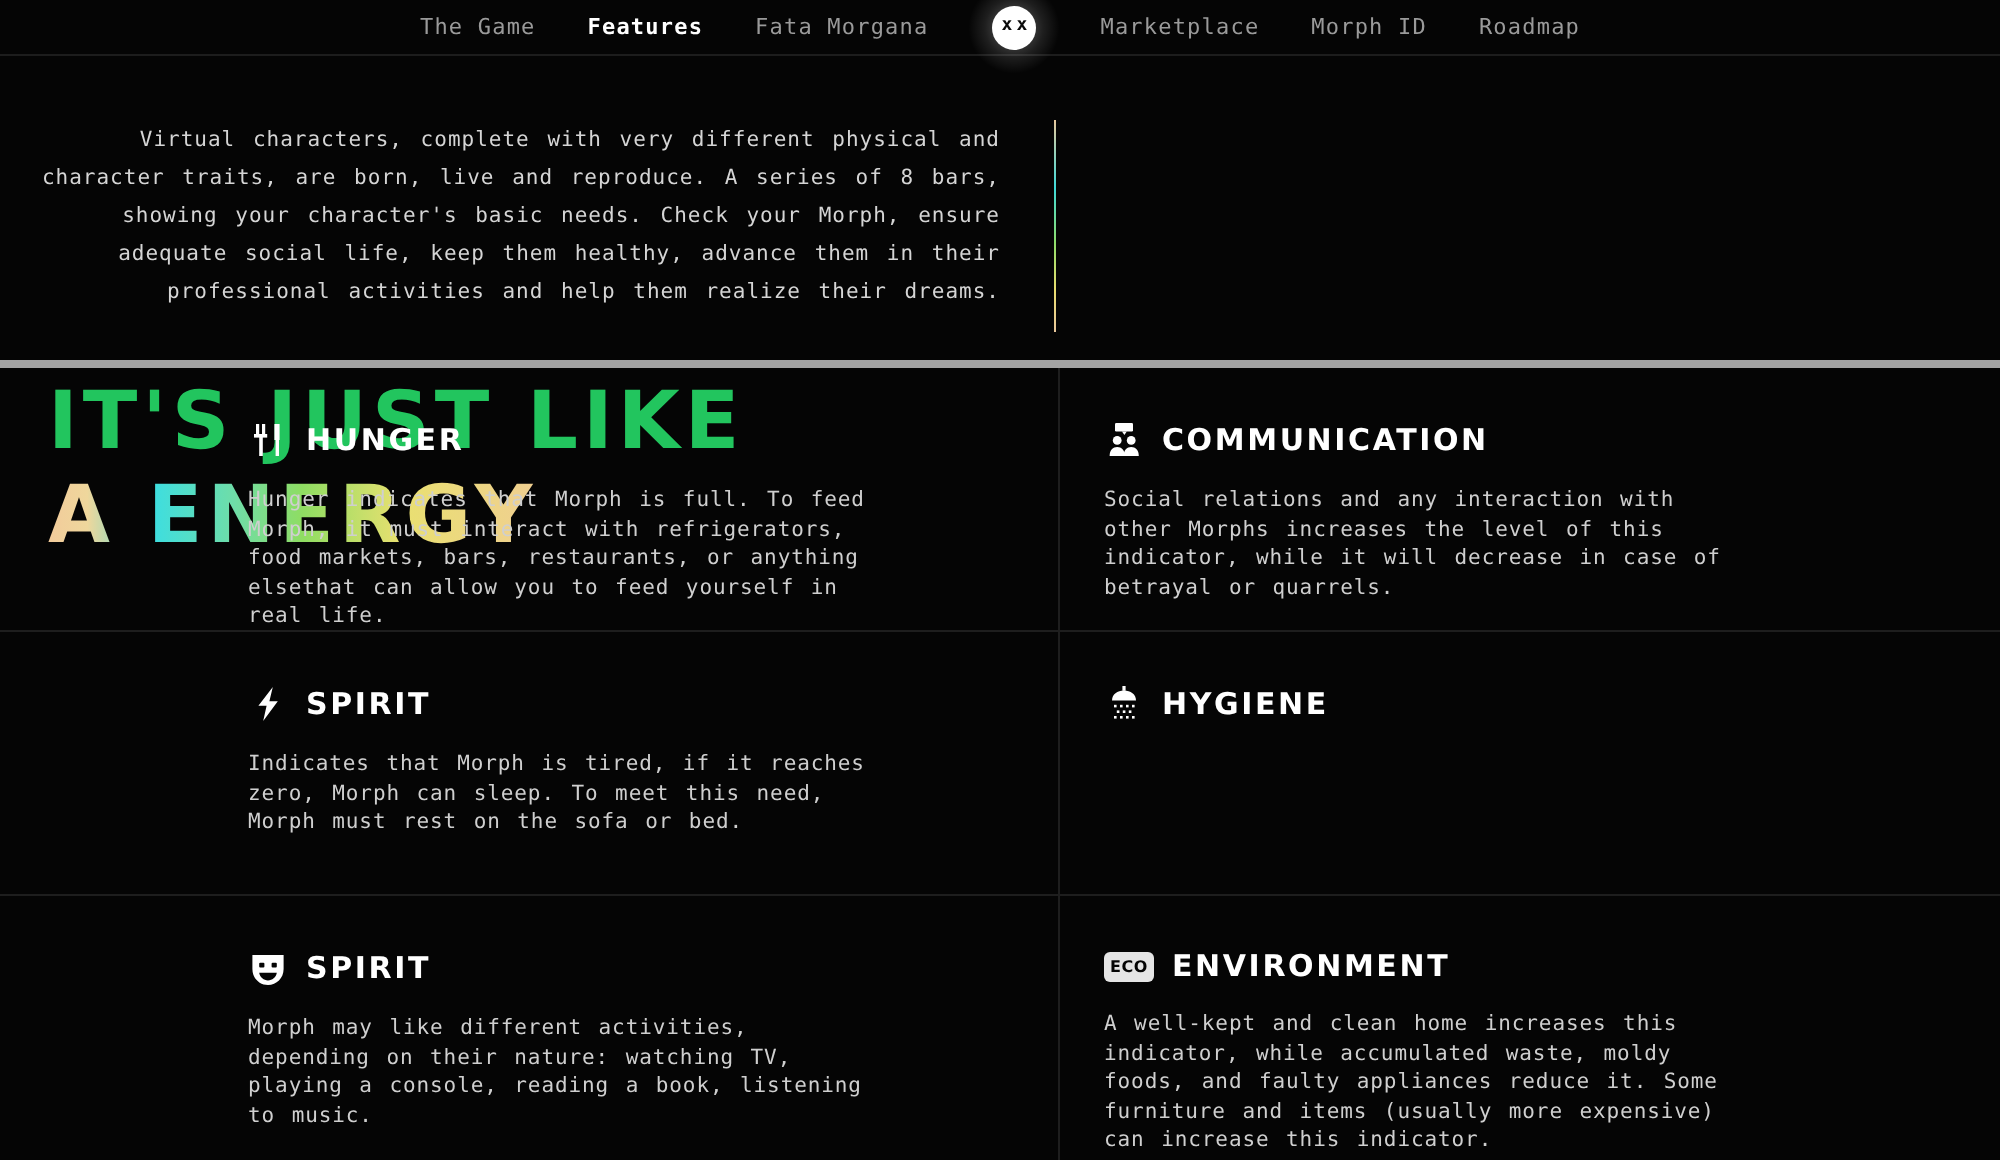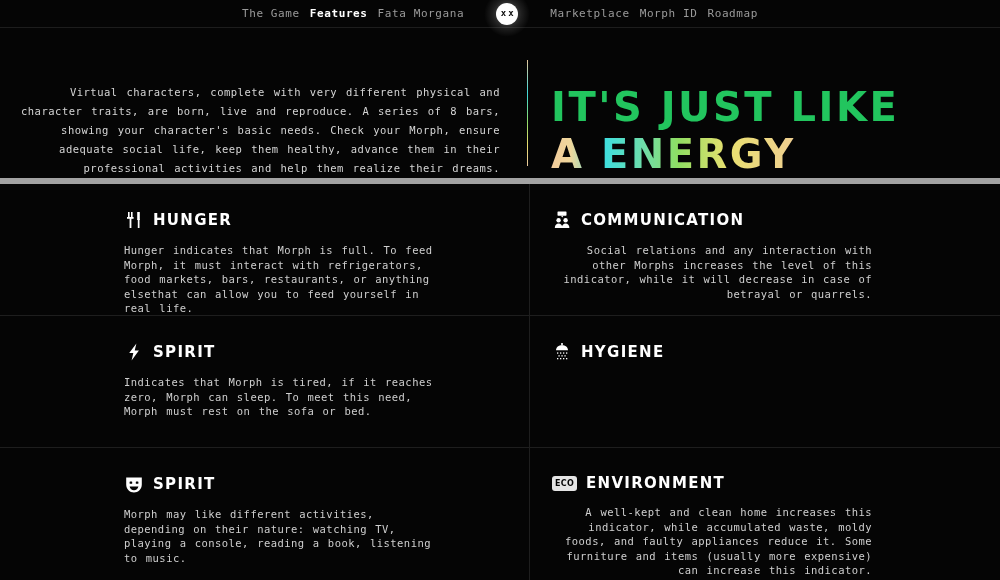--- a/index.html
+++ b/index.html
@@ -23,21 +23,21 @@
     border-bottom: 1px solid #1d1d1d;
     display: flex;
     align-items: center;
     justify-content: center;
     gap: 0;
     background: #050505;
   }
   .nav-group {
     display: flex;
     align-items: center;
-    gap: 10px;
+    gap: 26px;
   }
   .nav-group.left { margin-right: 30px; }
   .nav-group.right { margin-left: 30px; }
 
   .nav-item {
     font-family: "DejaVu Sans Mono", "Liberation Mono", monospace;
     font-size: 11px;
     letter-spacing: 0.6px;
     color: #9a9a9a;
     white-space: nowrap;
@@ -83,22 +83,23 @@
     color: #0a0a0a;
     font-weight: bold;
     font-family: "DejaVu Sans Mono", monospace;
   }
 
   
   .hero {
     position: relative;
     height: 156px;
     display: flex;
-    align-items: flex-end;
-    border-bottom: 6px solid #a3a3a3;
+    align-items: flex-start;
+    border-bottom: 4px solid #a3a3a3;
+    flex-direction: column;
   }
   .hero-left {
     width: 527px;
     padding: 33px 27px 0 0;
     text-align: right;
   }
   .hero-para {
     font-size: 10.5px;
     line-height: 19px;
     letter-spacing: 0.5px;
@@ -161,21 +162,20 @@
   .card {
     padding: 26px 30px 16px 62px;
     border-right: 1px solid #1e1e1e;
     border-bottom: 1px solid #1e1e1e;
     position: relative;
     overflow: hidden;
   }
   .card.col2 {
     border-right: none;
     padding-left: 552px;
-    text-align: right;
   }
   .grid > .card:nth-child(1),
   .grid > .card:nth-child(3),
   .grid > .card:nth-child(5) { padding-left: 62px; }
 
   
   .card { padding-left: 0; }
   .card-inner { padding-left: 62px; padding-right: 26px; }
   .card.col2 .card-inner { padding-left: 22px; padding-right: 30px; }
   .card.col2 { padding-left: 530px; }

